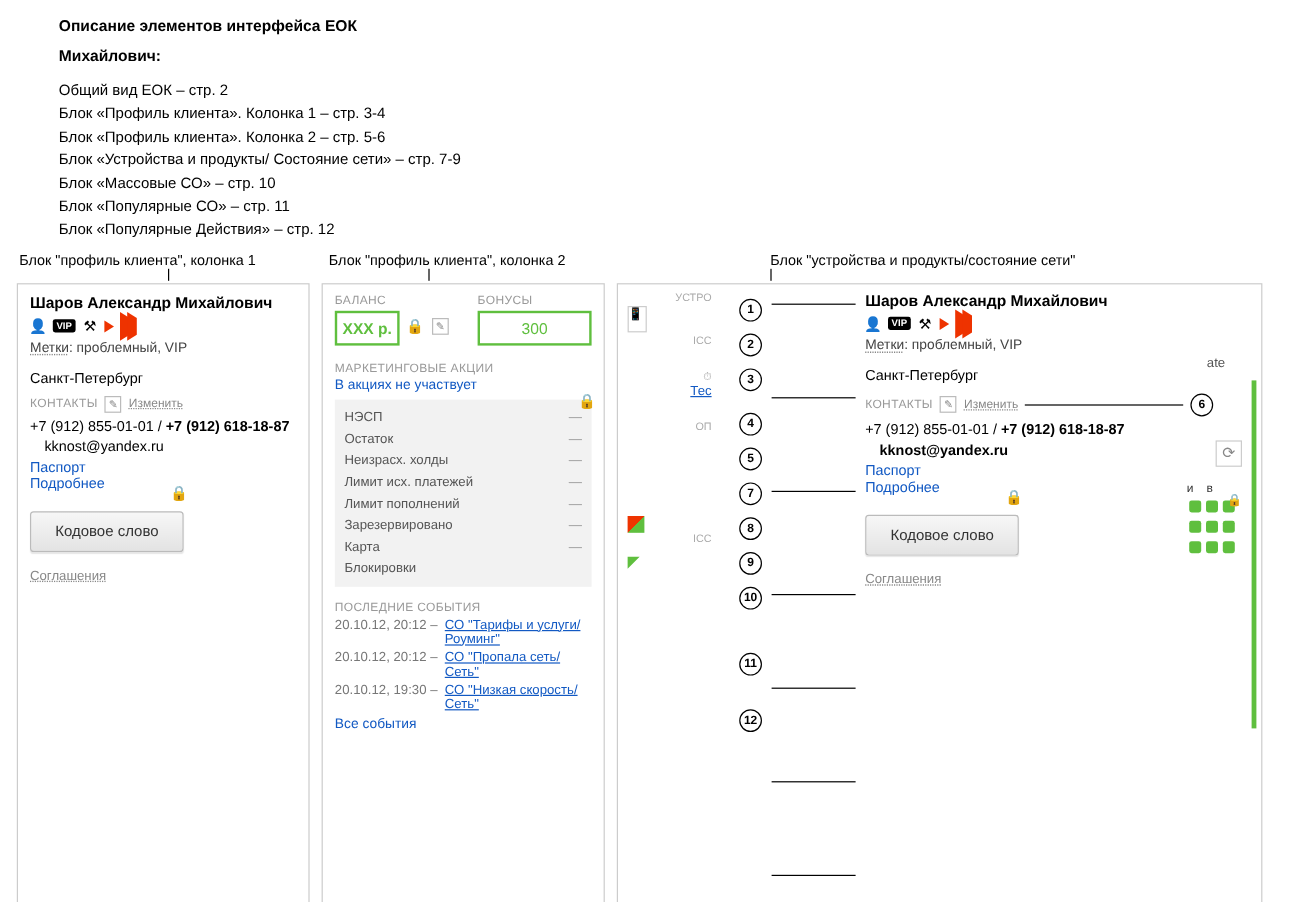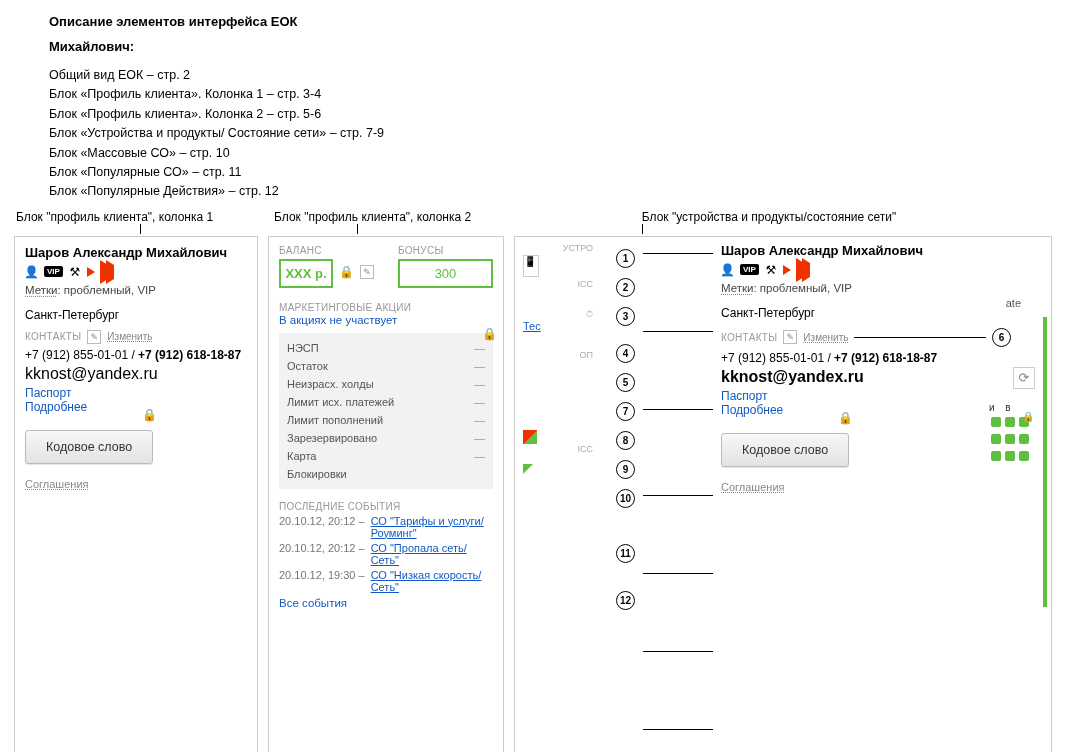--- a/index.html
+++ b/index.html
@@ -28,21 +28,21 @@
   .meta { font-size:11.5px; color:#444; }
   .u { text-decoration: underline dotted #888; text-underline-offset:2px;text-align:right; }
   .city { font-size:12px; margin:12px 0 8px;}
   .sec-label { font-size:10px; color:#999; letter-spacing:.3px; text-transform:uppercase; }
   .contacts-hdr{ display:flex; align-items:center; gap:6px; margin-bottom:4px;}
   .editlink { color:#888; text-decoration:underline dotted; font-size:10px;}
   .pencil { width:14px; height:14px; border:1px solid #bbb; display:inline-flex; align-items:center; justify-content:center; font-size:9px; color:#888;}
   .phone { font-size:12px; margin:3px 0;}
   .bold { font-weight:bold; }
   .link { color:#1259c3; font-size:12px; cursor:pointer; display:inline-block; margin:0 0;}
-  .email { font-size:16px; margin:3px 0;}
+  .email { font-size:12px; margin:3px 12px;}
   .btn-grey { display:inline-block; margin-top:16px; padding:9px 20px; background:linear-gradient(#f7f7f7,#e3e3e3); border:1px solid #bbb; border-radius:3px; font-size:12.5px; color:#333; box-shadow:0 1px 1px rgba(0,0,0,.1); }
   .agree { color:#888; text-decoration:underline dotted; font-size:11px; margin-top:14px; display:inline-block;text-align:right;}
   .lock { color:#f5a000; font-size:12px;}
   .bal-row{ display:flex; gap:24px;}
   .bal-col{ flex:1;}
   .bal-box{ border:2px solid #5fbf3e; color:#5fbf3e; font-weight:bold; text-align:center; padding:5px 0; font-size:13px; margin-top:3px;}
   .bonus-box{ border:2px solid #5fbf3e; color:#5fbf3e; text-align:center; padding:5px 0; font-size:13px; margin-top:3px;}
   .mark-sec{ margin-top:14px;}
   .greybox{ background:#f2f2f2; padding:6px 8px; margin-top:6px; font-size:11px; color:#555; position:relative;}
   .grow{ display:flex; justify-content:space-between; padding:3px 0;}
@@ -59,21 +59,21 @@
   .dash-line{ flex:0 0 70px; height:1px; border-top:1px solid #000;}
   .c3-dots{ position:absolute; right:20px; top:165px; }
   .dotg{ width:10px;height:10px;background:#5fbf3e;display:inline-block;margin:2px;border-radius:2px;}
   .refresh{ position:absolute; right:16px; top:130px; width:22px; height:22px; border:1px solid #ccc; display:flex; align-items:center; justify-content:center; color:#888; font-size:13px;}
   .hammer{ font-size:12px;}
   .tag-line{ display:flex; align-items:center; gap:6px;}
   .circ6-line{ flex:1; height:1px; border-top:1px solid #000;}
   .green-edge{ position:absolute; right:4px; top:80px; width:4px; height:290px; background:#5fbf3e;}
   .leftstub{ font-size:9px; color:#aaa;text-align:right;}
   .stub-box{ width:16px; height:22px; border:1px solid #ccc; margin:2px 0;}
-  .lnk-blue{ color:#1259c3; text-decoration:underline; font-size:11px;}
+  .lnk-blue{ color:#1259c3; text-decoration:underline; font-size:11px;text-align:right;}
   .ir{ display:inline-block;}
   .mt4{margin-top:4px;}
   .ate{ position:absolute; right:30px; top:60px; font-size:11px; color:#555;}
 </style>
 </head>
 <body>
 <div class="page">
 
 <div class="title">Описание элементов интерфейса ЕОК</div>
 <div class="subtitle">Михайлович:</div>

